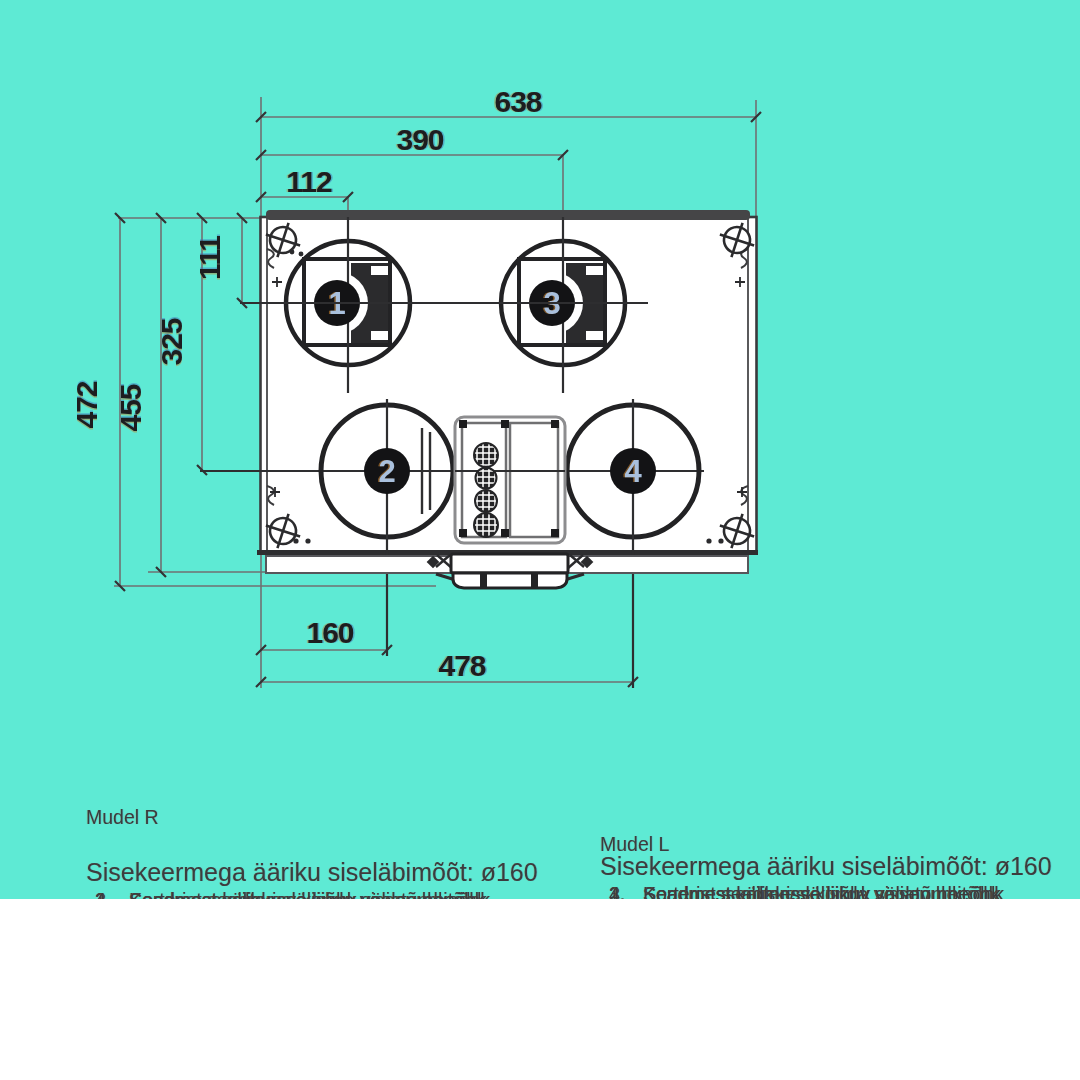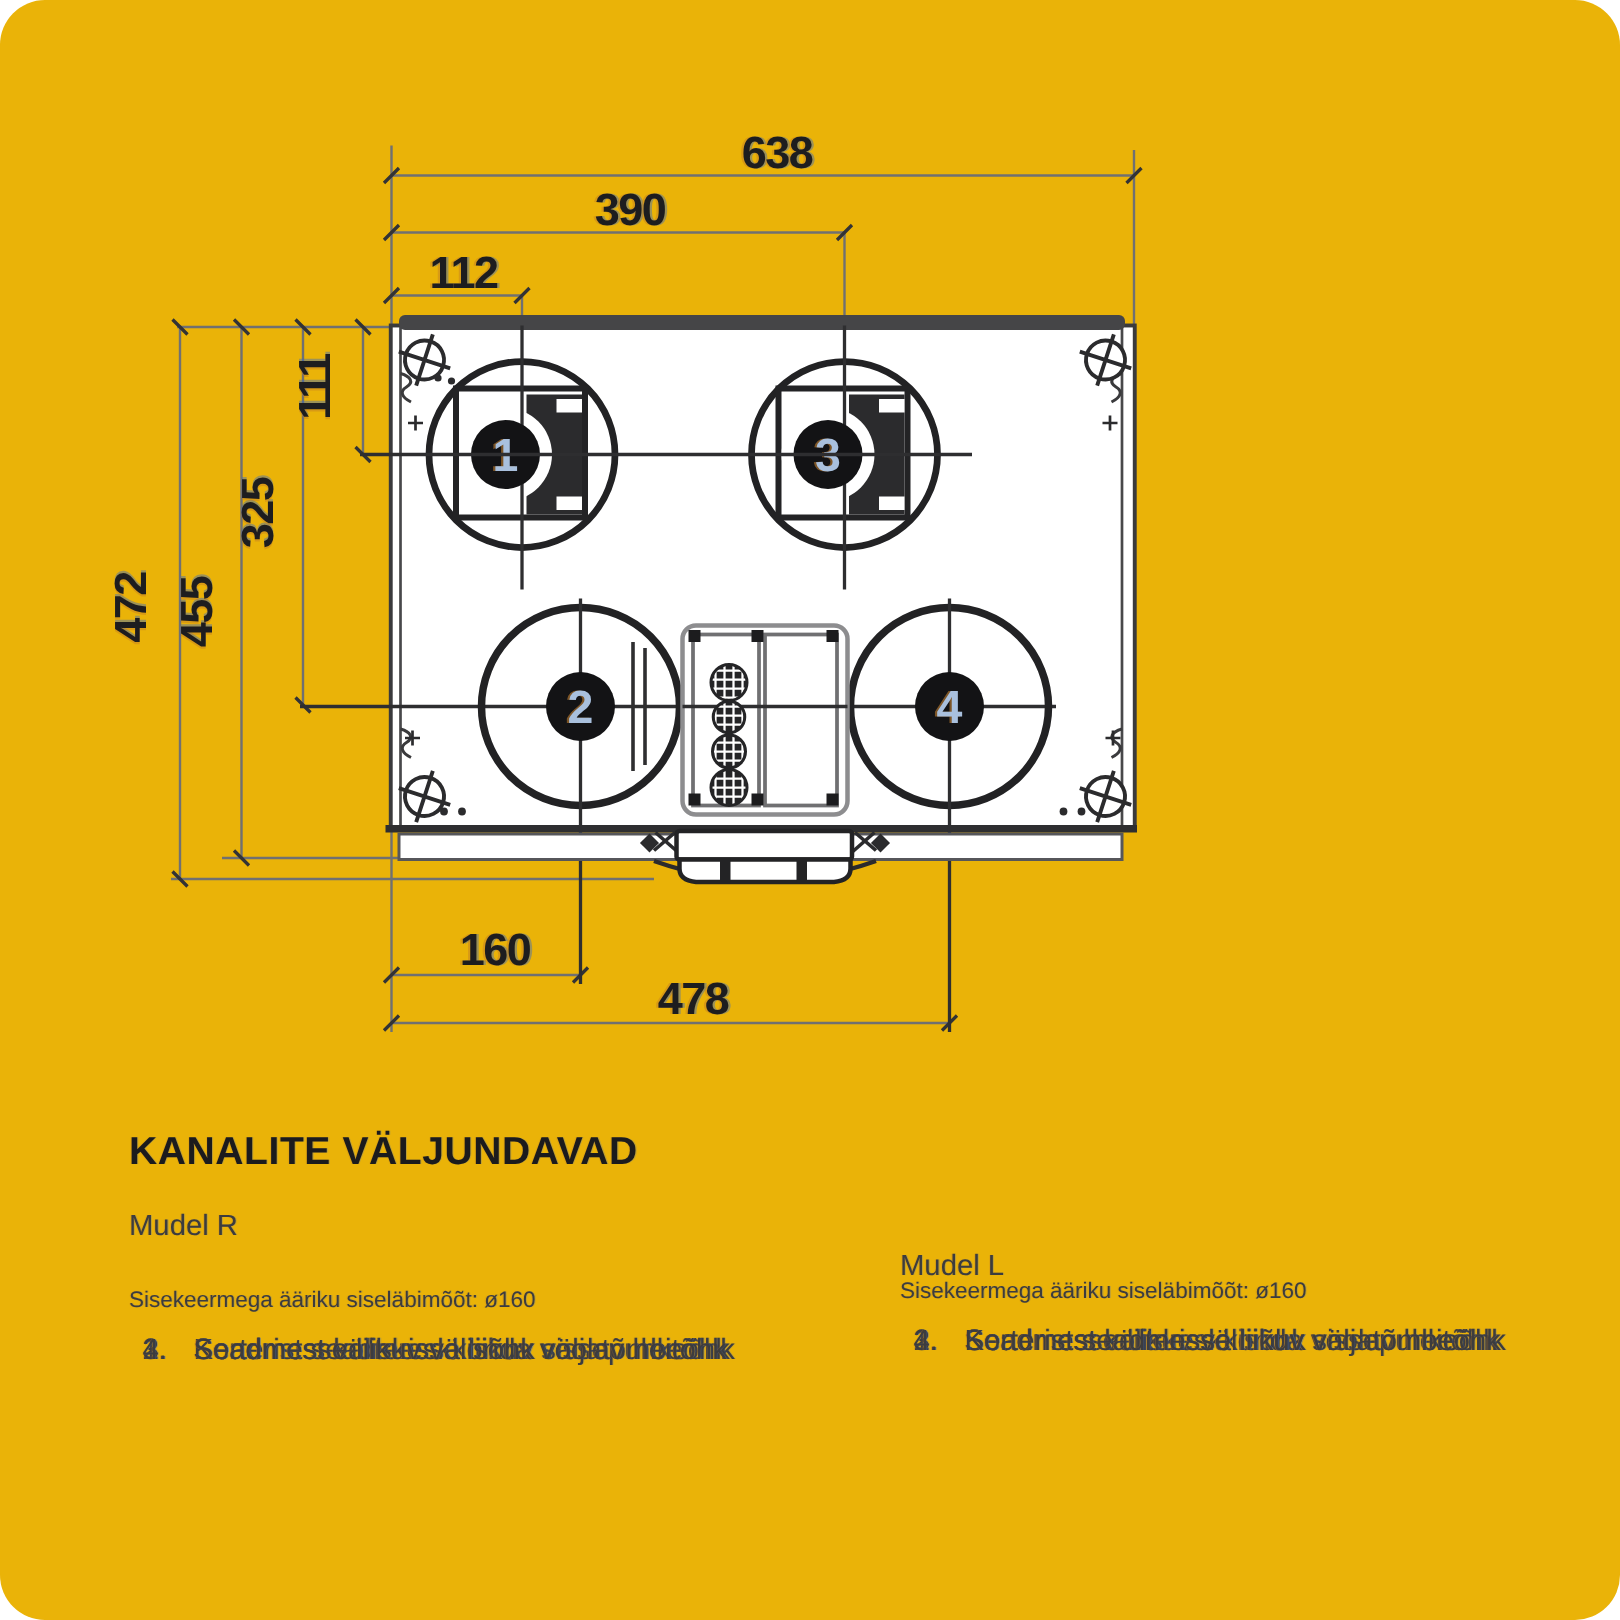--- a/index.html
+++ b/index.html
@@ -1,33 +1,33 @@
 <!DOCTYPE html>
 <html lang="et"><head>
 <meta charset="utf-8">
 <style>
   html,body{margin:0;padding:0;background:#ffffff;}
   .page{
-    position:relative;width:1080px;height:1080px;background:#eab308;overflow:hidden;
-    font-family:"Liberation Sans","DejaVu Sans",sans-serif;color:#3a3a3c;border-radius:30px;
+    position:relative;width:1080px;height:899px;background:#5eead4;overflow:hidden;
+    font-family:"Liberation Sans","DejaVu Sans",sans-serif;color:#3a3a3c;
   }
   svg text{font-family:"Liberation Sans","DejaVu Sans",sans-serif;}
   .dimlabel{
     font-size:30px;font-weight:bold;letter-spacing:-1px;fill:#1d1d1f;
     text-shadow:-1.5px 0 0 rgba(196,124,38,.45),1.5px 0 0 rgba(63,106,187,.45);
   }
   .disc-num{
     font-size:31px;font-weight:bold;fill:#a9c0dd;
     text-shadow:-1.5px 0 0 rgba(214,140,52,.55);
   }
   .txt{position:absolute;white-space:nowrap;
     text-shadow:-0.7px 0 0 rgba(196,124,38,.25),0.7px 0 0 rgba(63,106,187,.25);}
   .title{font-size:26px;font-weight:bold;letter-spacing:.4px;color:#1b1b1d;}
   .model{font-size:19.5px;color:#3c3c3e;}
-  .intro{font-size:15px;color:#3c3c3e;}
+  .intro{font-size:25px;color:#3c3c3e;}
   .list{position:absolute;}
   .list .row{display:flex;height:25.5px;align-items:flex-start;font-size:19.5px;color:#3c3c3e;}
   .list .num{width:34px;flex:0 0 34px;}
   .list .itx{white-space:nowrap;}
 </style>
 </head>
 <body>
 
 <div class="page">
 
@@ -217,21 +217,20 @@
       <g>
         <rect x="451" y="554" width="117" height="19" rx="2" fill="#ffffff" stroke="#232325" stroke-width="3"></rect>
         <path d="M453,573 L453,579 Q453,587 464,588 L556,588 Q567,587 567,579 L567,573 Z" fill="#ffffff" stroke="#232325" stroke-width="3"></path>
         <rect x="480" y="572" width="7" height="16" fill="#232325"></rect>
         <rect x="531" y="572" width="7" height="16" fill="#232325"></rect>
       </g>
     </g>
   </svg>
 
   
-  <div class="txt title" style="left:86px;top:752px;">KANALITE VÄLJUNDAVAD</div>
 
   
   <div class="txt model" style="left:86px;top:806px;">Mudel R</div>
   <div class="txt intro" style="left:86px;top:858px;">Sisekeermega ääriku siseläbimõõt: ø160</div>
   <div class="list" style="left:95px;top:889px;">
     <div class="row txt">
       <span class="num">1.</span>
       <span class="itx">Seadmest korterisse liikuv sissepuhkeõhk</span>
     </div>
     <div class="row txt">

